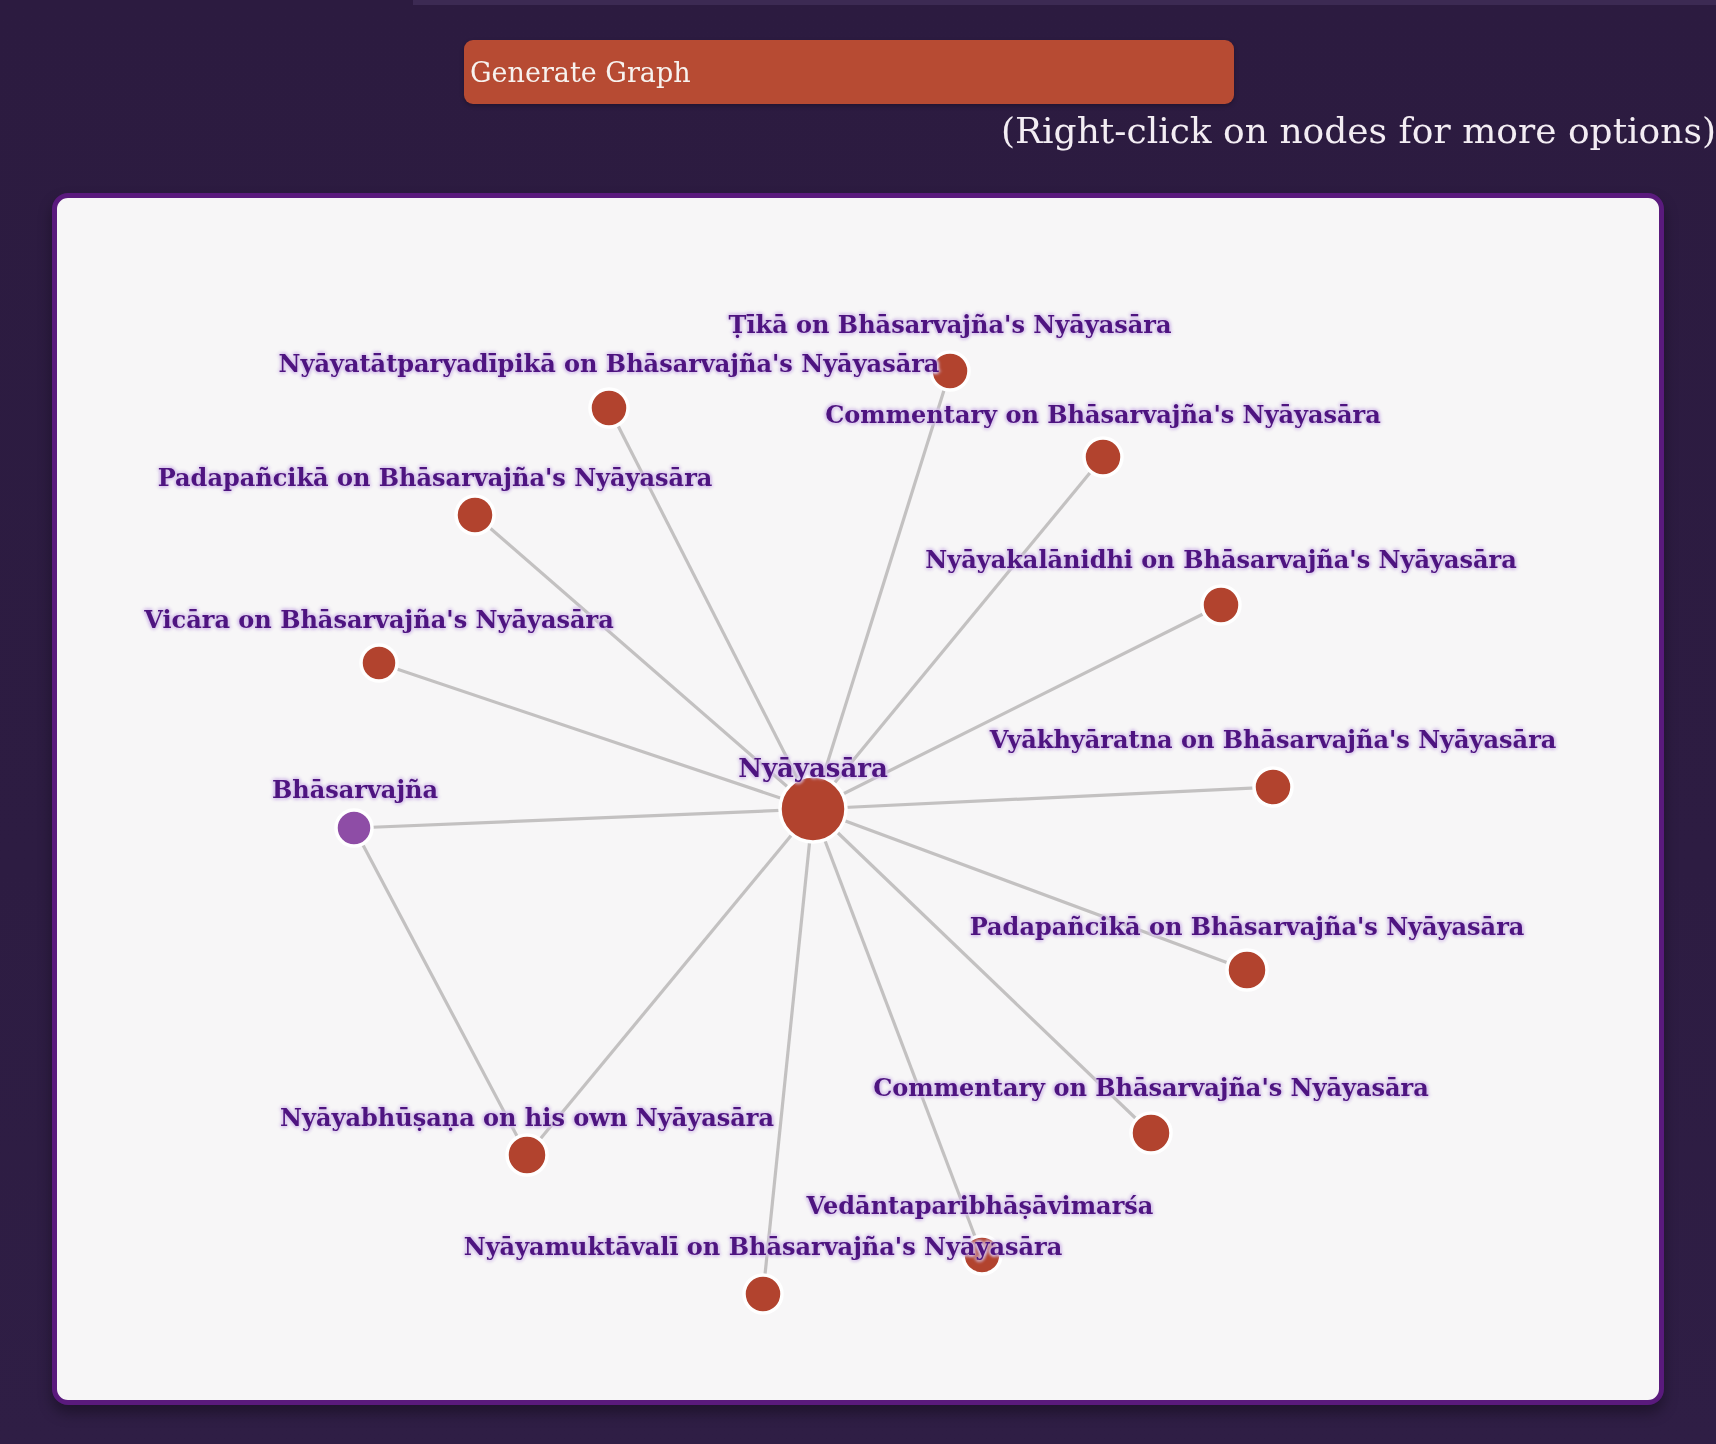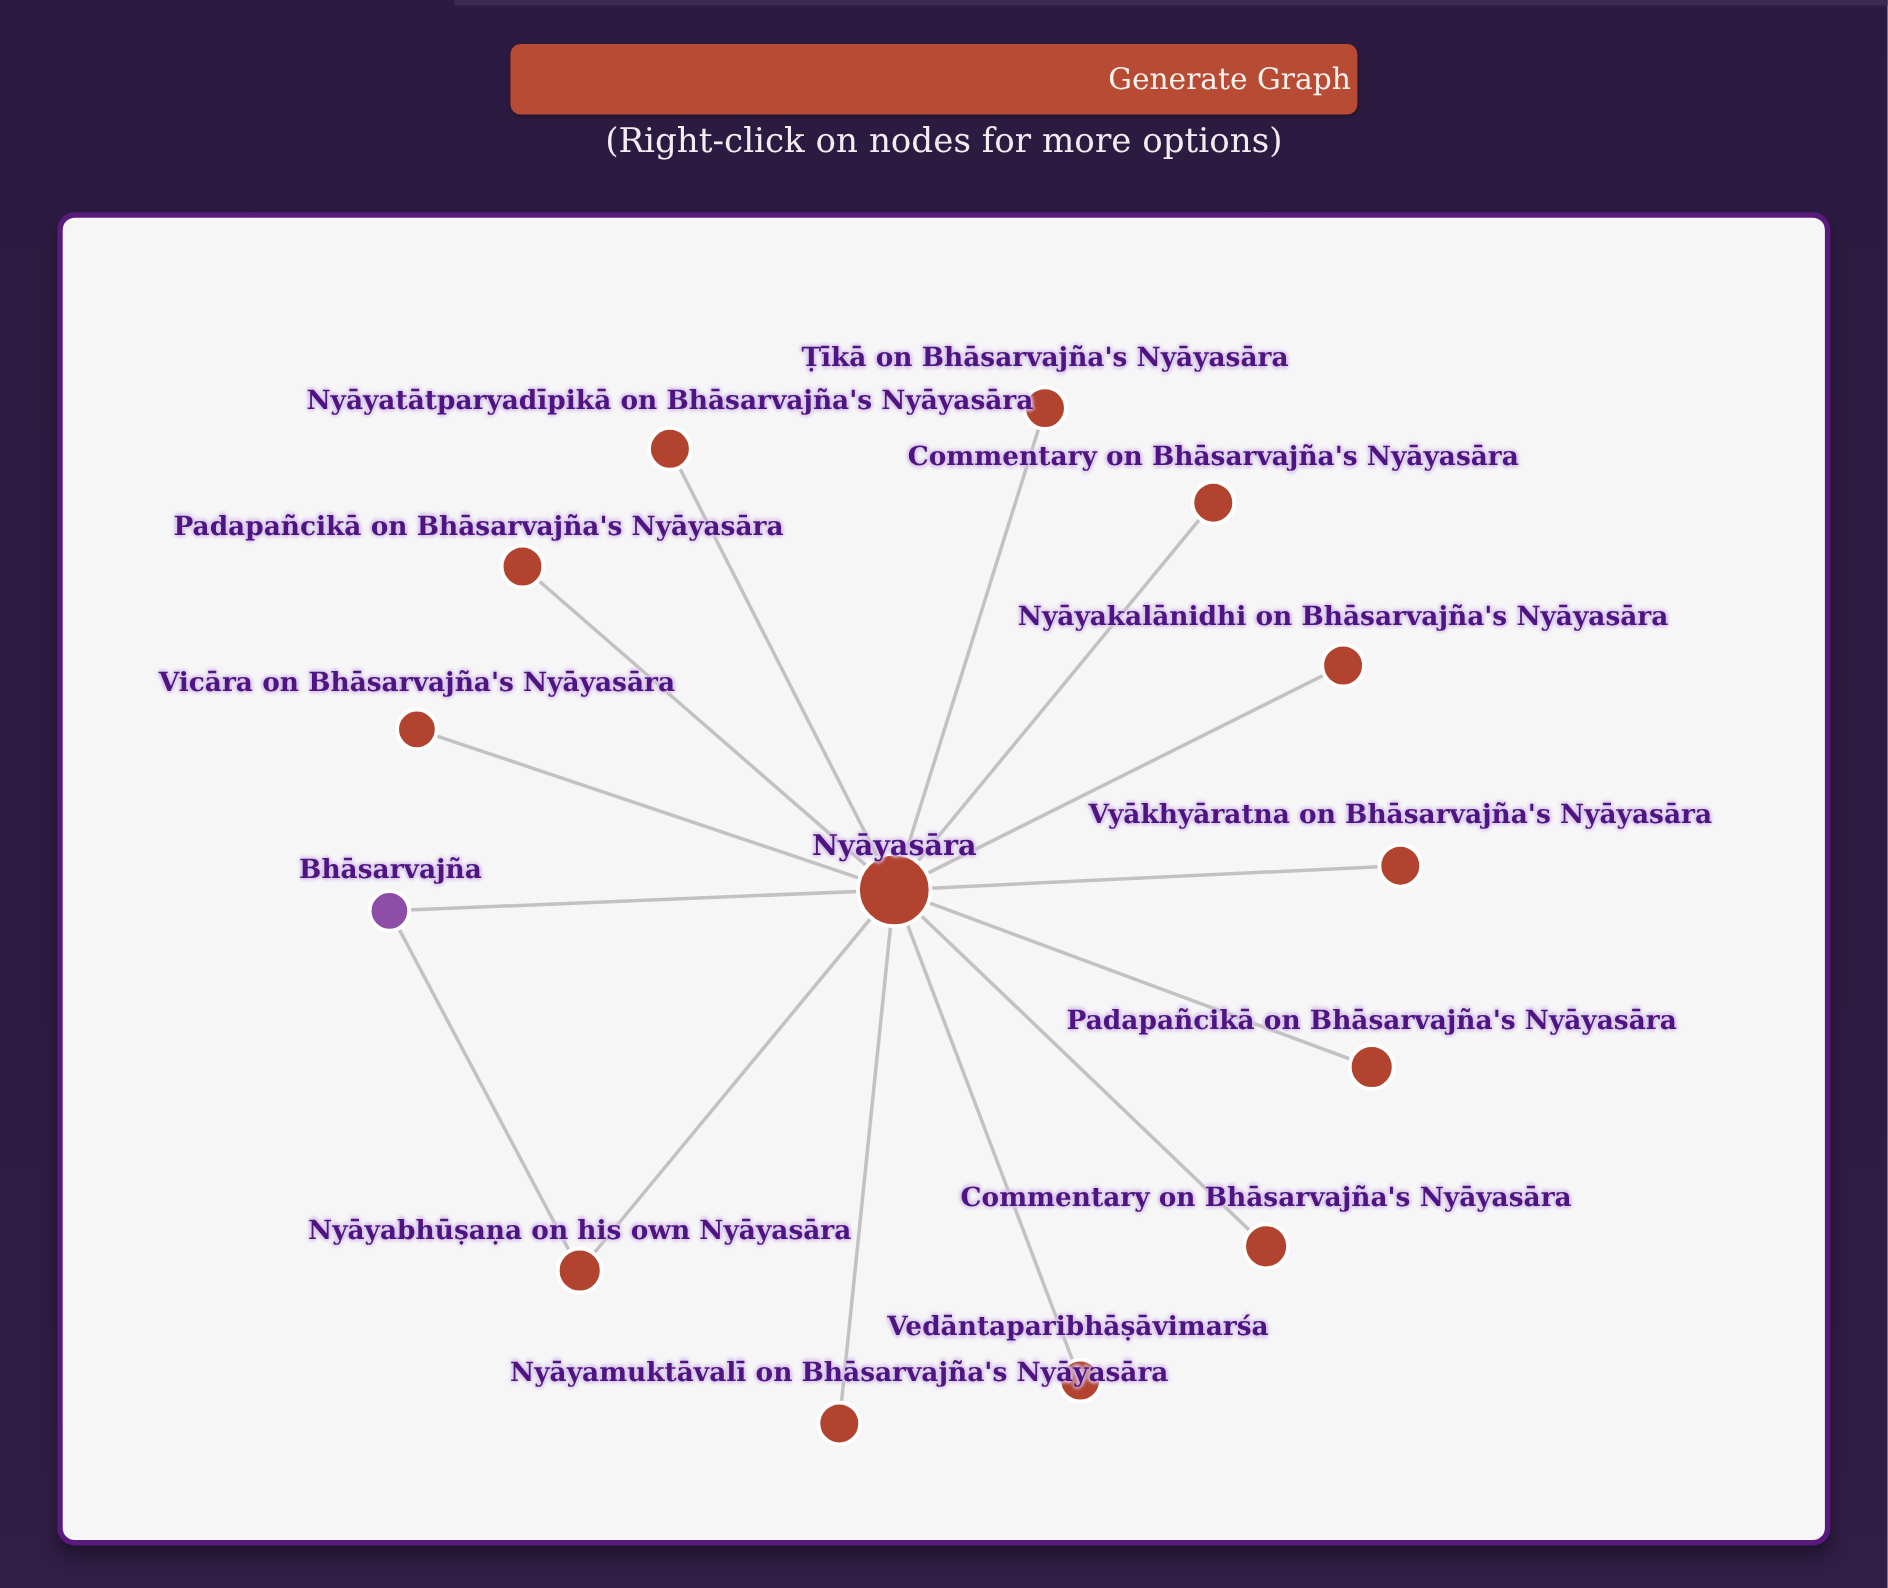--- a/index.html
+++ b/index.html
@@ -10,26 +10,26 @@
     position:relative;overflow:hidden;
   }
   #top-strip{
     position:absolute;left:413px;top:0;width:1303px;height:5px;
     background:#3c2a53;
   }
   #generate-btn{
     position:absolute;left:464px;top:40px;width:770px;height:64px;
     background:#b74b33;border:none;border-radius:9px;
     color:#f7f2ef;font-size:27px;font-family:"DejaVu Serif","Liberation Serif",serif;
-    text-align:right;line-height:64px;cursor:pointer;
+    text-align:left;line-height:64px;cursor:pointer;
     box-shadow:0 2px 4px rgba(0,0,0,0.25);
   }
   #hint{
     position:absolute;left:0;top:110px;width:1716px;
-    text-align:center;color:#f3edf3;font-size:31px;
+    text-align:right;color:#f3edf3;font-size:36px;
   }
   #graph-panel{
     position:absolute;left:52px;top:193px;width:1612px;height:1212px;
     background:#f7f6f7;border:5px solid #5a1a7d;border-radius:16px;
     box-sizing:border-box;
     box-shadow:0 8px 14px rgba(0,0,0,0.35);
   }
   #graph-svg{
     position:absolute;left:0;top:0;width:1716px;height:1444px;
     pointer-events:none;

